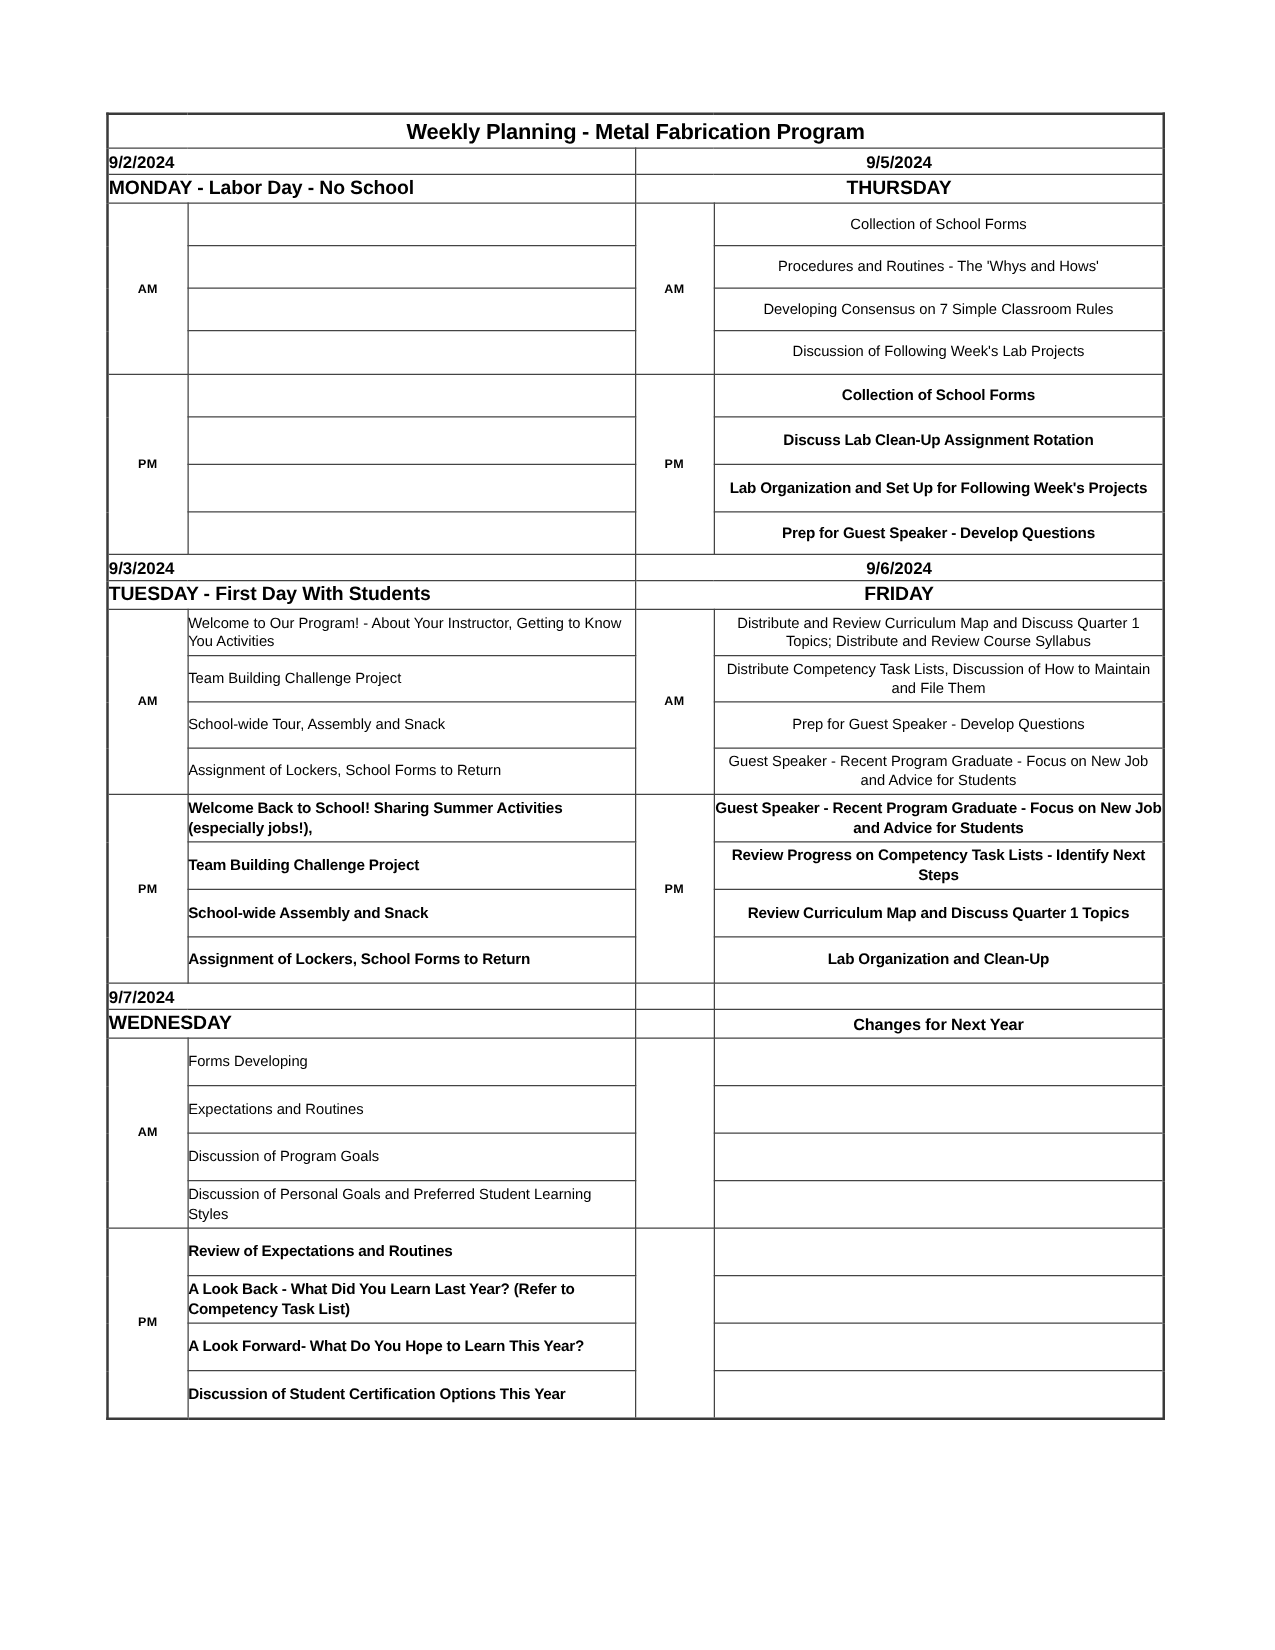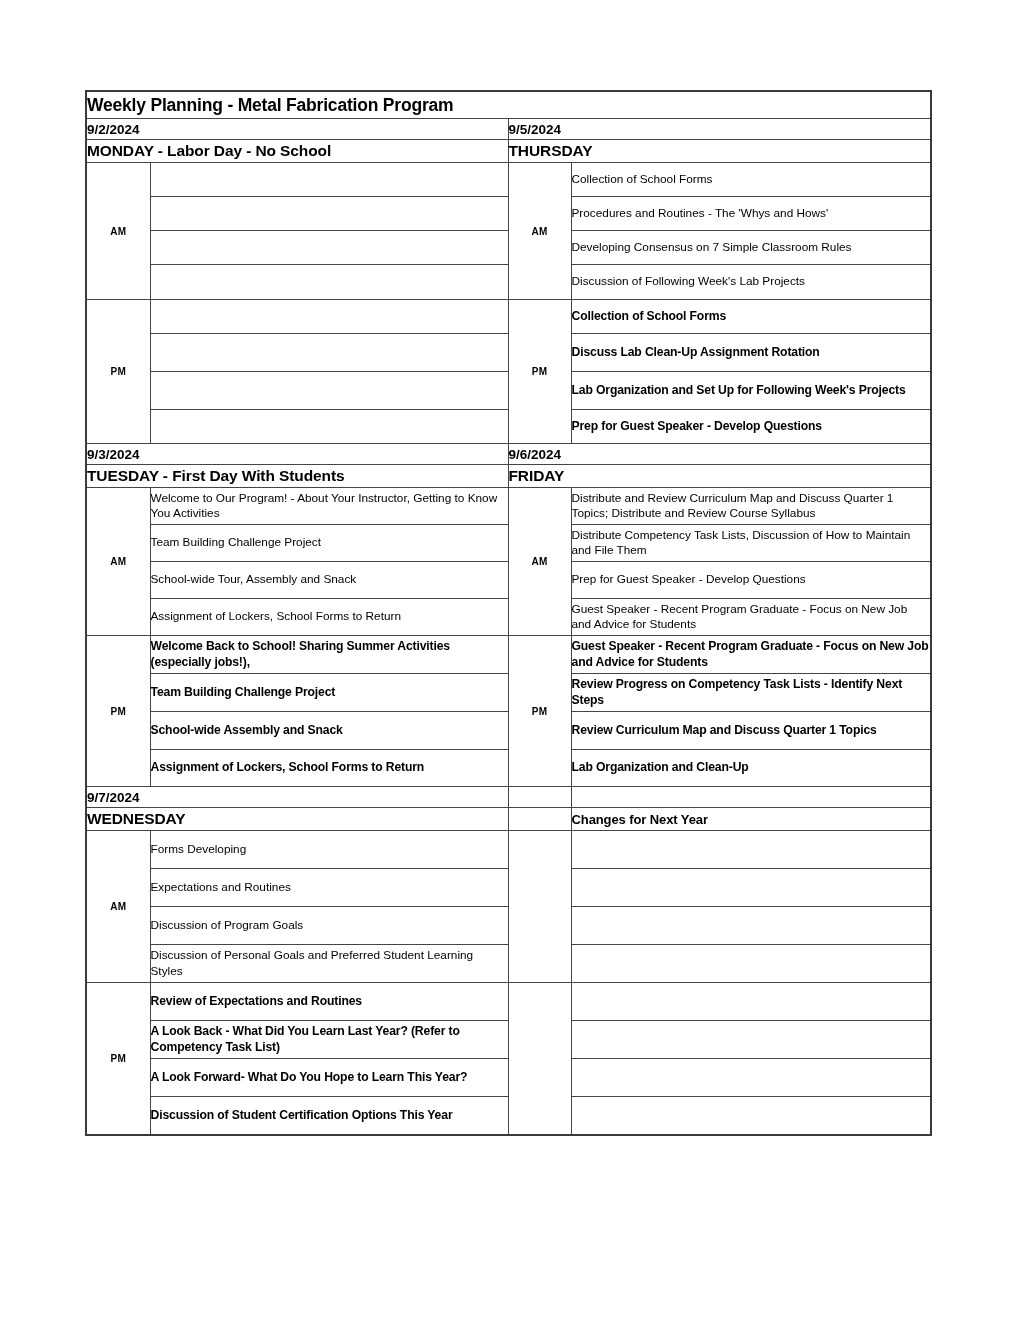--- a/index.html
+++ b/index.html
@@ -33,21 +33,21 @@
     padding: 0;
     vertical-align: middle;
   }
   
   .planner {
     outline: none;
   }
   .frame-top   { border-top: 2px solid #3a3a3a !important; }
   .frame-bot   { border-bottom: 2px solid #3a3a3a !important; }
   .frame-left  { border-left: 2px solid #3a3a3a !important; }
-  .frame-right { border-right: 2px solid #3a3a3a !important; }
+  .frame-right { border-right: 2px solid #3a3a3a !important; text-align: center; }
 
   .title-cell {
     font-size: 17.5px;
     font-weight: bold;
     letter-spacing: -0.2px;
     padding: 6px 6px 7px 8px;
     height: 26px;
   }
   .date-cell {
     font-size: 13.5px;

